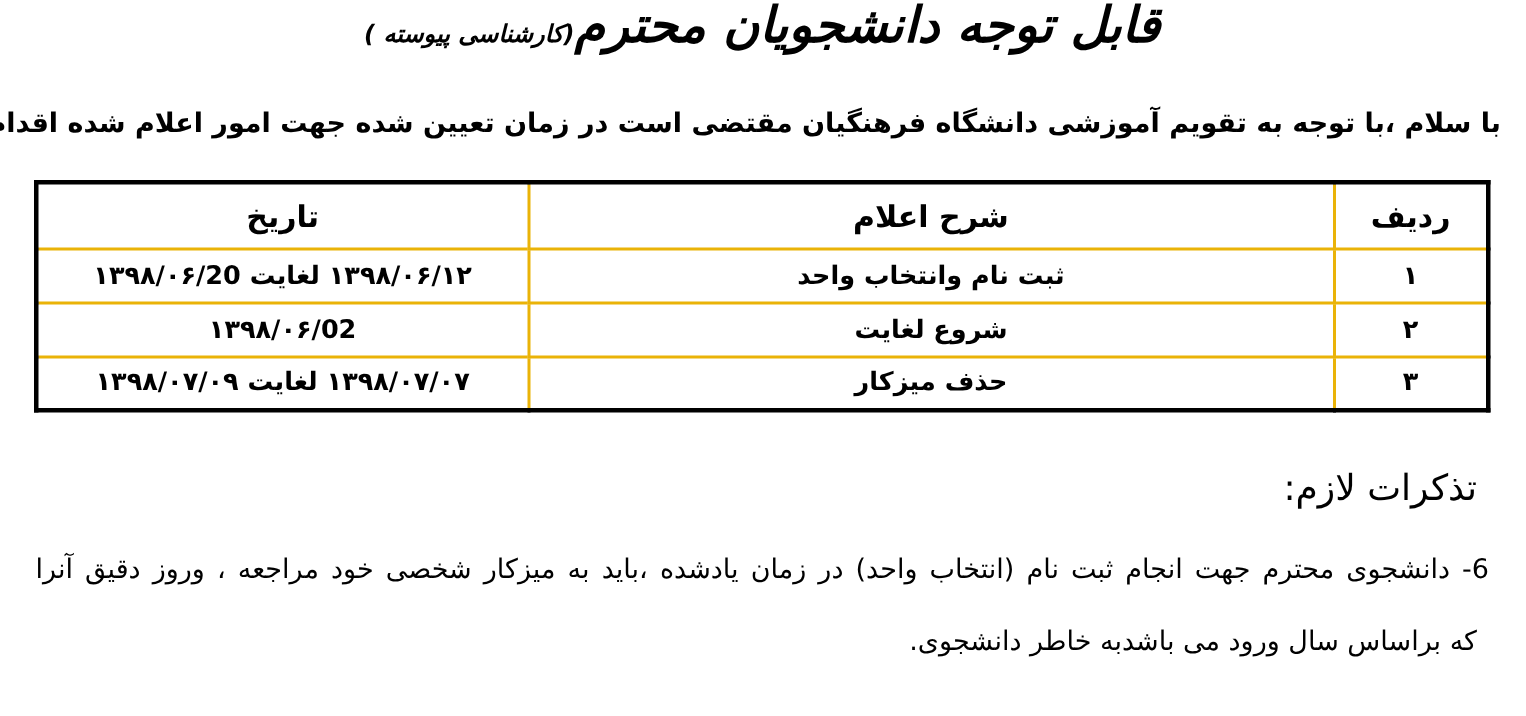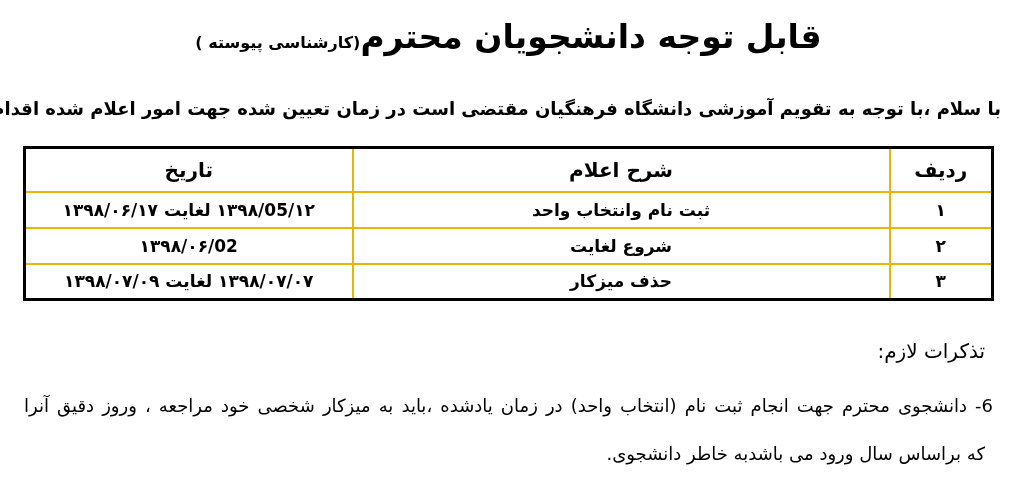--- a/index.html
+++ b/index.html
@@ -6,24 +6,25 @@
   html, body {
     width: 1017px;
     height: 477px;
     background: #ffffff;
     color: #000000;
     font-family: "DejaVu Sans", sans-serif;
     direction: rtl;
     overflow: hidden;
   }
   .title-wrap {
-    padding-top: 14px;
+    padding-top: 0;
     text-align: center;
-    line-height: 46px;
+    line-height: 34px;
     white-space: nowrap;
+    font-style: italic;
   }
   .title-main {
     font-size: 33px;
     font-weight: bold;
   }
   .title-suffix {
     font-size: 16px;
     font-weight: bold;
   }
   .subtitle {
@@ -57,21 +58,21 @@
     height: 36px;
     font-size: 17px;
     font-weight: bold;
   }
   col.col-rownum { width: 103px; }
   col.col-op     { width: 537px; }
   col.col-date   { width: 328px; }
   .notes-heading {
     margin: 36px 32px 0 0;
     text-align: right;
-    font-size: 20px;
+    font-size: 24px;
     font-weight: normal;
     line-height: 28px;
   }
   .note-line {
     font-size: 18px;
     font-weight: normal;
     line-height: 30px;
   }
   .note-line-1 {
     margin: 26px 24px 0 24px;
@@ -104,21 +105,21 @@
     <tr>
       <th>ردیف</th>
       <th>شرح اعلام</th>
       <th>تاریخ</th>
     </tr>
   </thead>
   <tbody>
     <tr>
       <td>۱</td>
       <td>ثبت نام وانتخاب واحد</td>
-      <td>۱۳۹۸/05/۱۲ لغایت ۱۳۹۸/۰۶/۱۷</td>
+      <td>۱۳۹۸/۰۶/۱۲ لغایت ۱۳۹۸/۰۶/20</td>
     </tr>
     <tr>
       <td>۲</td>
       <td>شروع لغایت</td>
       <td>۱۳۹۸/۰۶/02</td>
     </tr>
     <tr>
       <td>۳</td>
       <td>حذف میزکار</td>
       <td>۱۳۹۸/۰۷/۰۷ لغایت ۱۳۹۸/۰۷/۰۹</td>

